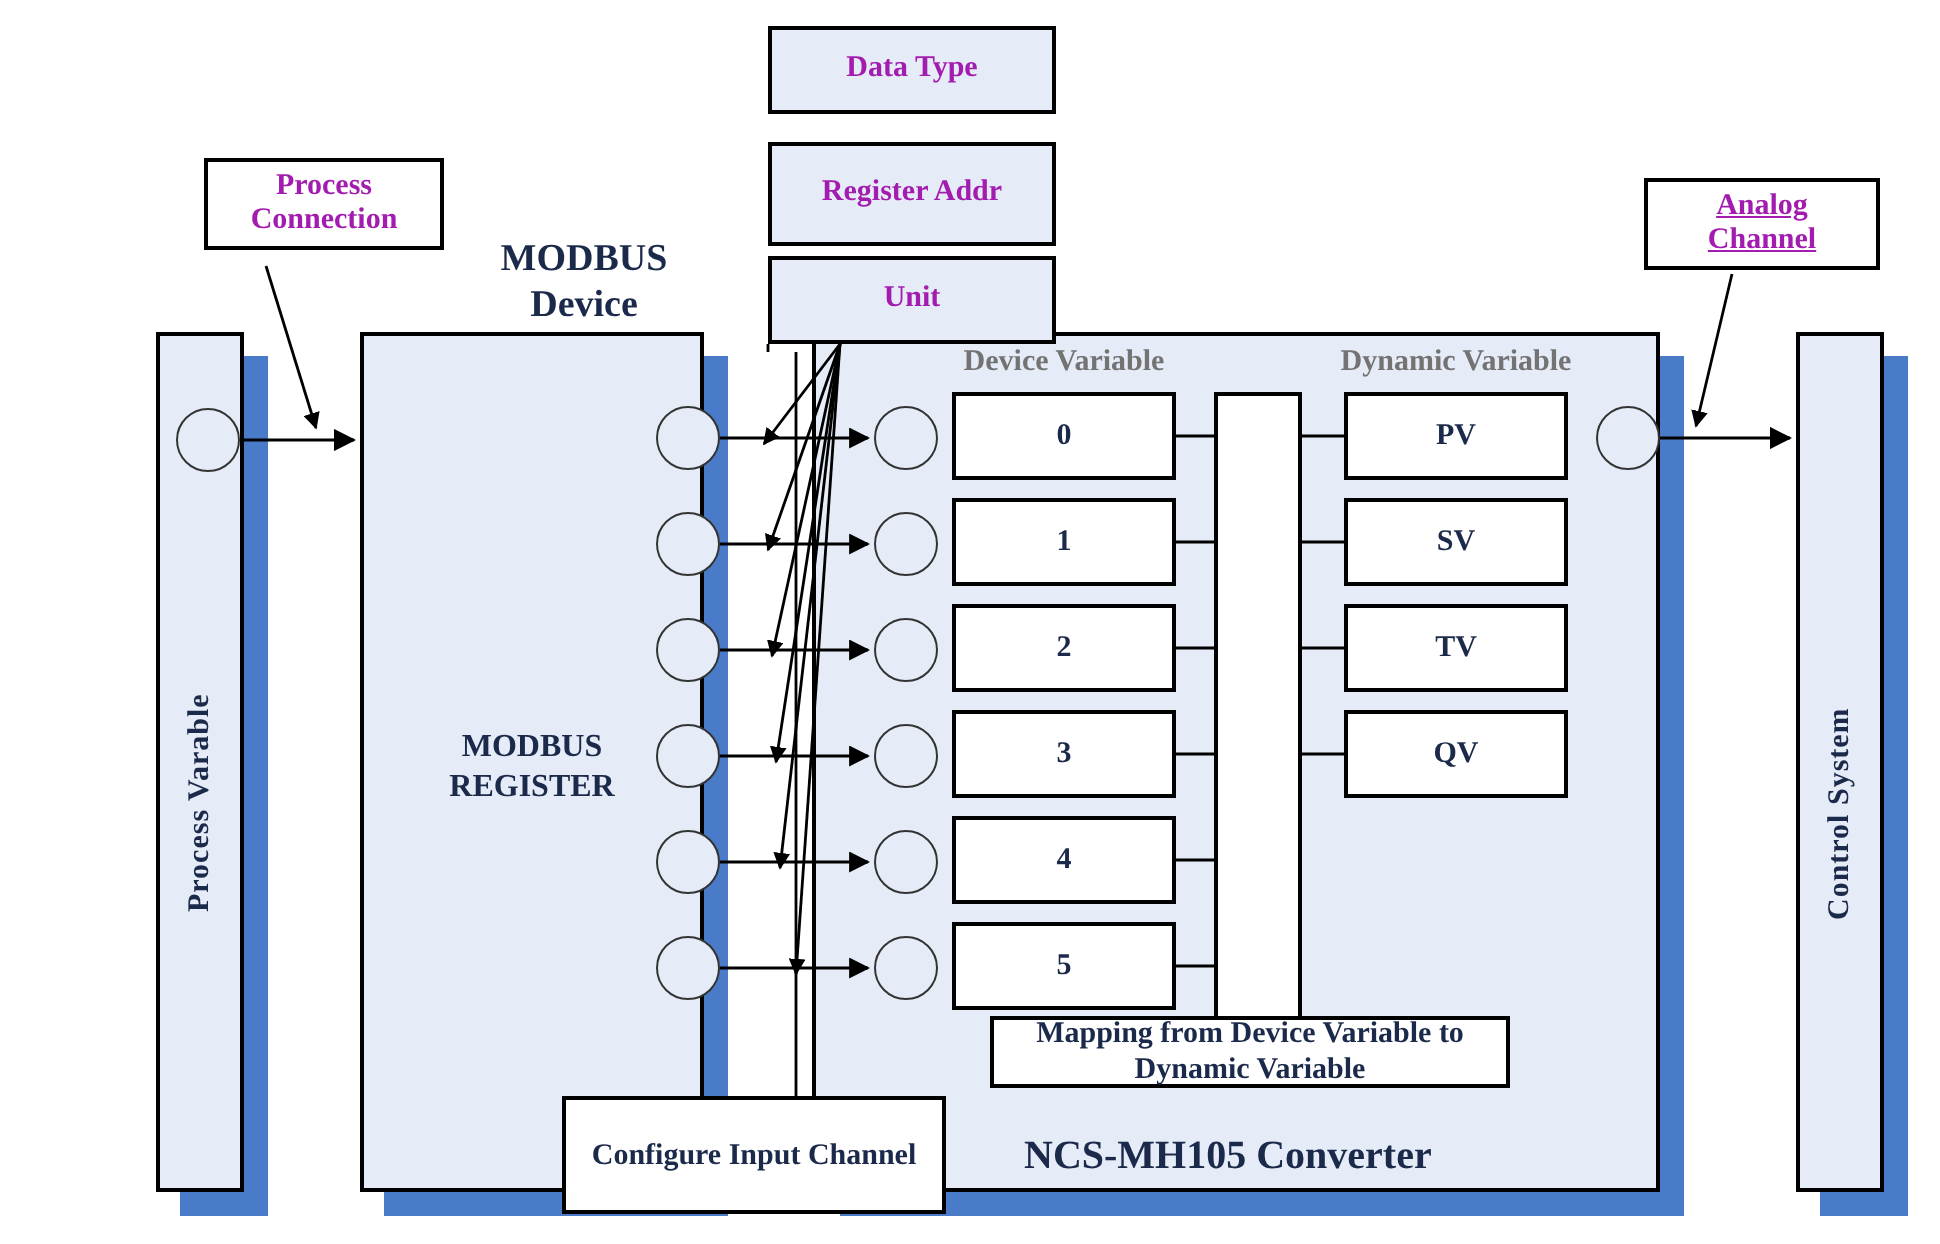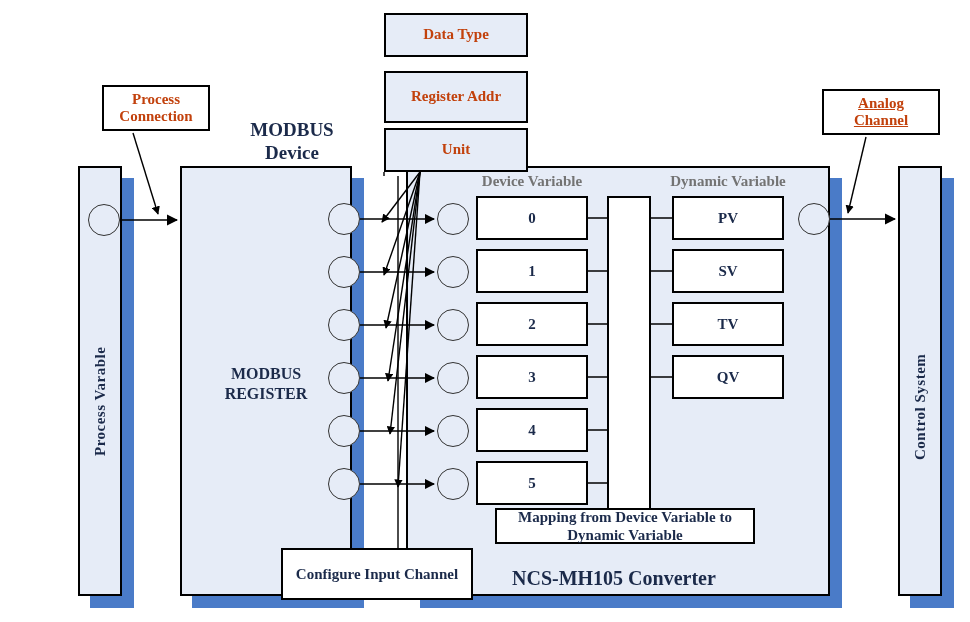--- a/index.html
+++ b/index.html
@@ -51,21 +51,21 @@
     position: absolute;
     background: #e6ecf7;
     border: 2px solid #000000;
     box-sizing: border-box;
     display: flex;
     align-items: center;
     justify-content: center;
     text-align: center;
     font-weight: bold;
     font-size: 15px;
-    color: #c2410c;
+    color: #a21caf;
     line-height: 1.15;
     z-index: 6;
   }
   .callout.white { background: #ffffff; }
   .varbox {
     position: absolute;
     background: #ffffff;
     border: 2px solid #000000;
     box-sizing: border-box;
     display: flex;
@@ -168,21 +168,21 @@
   <div class="panel" style="left:406px; top:166px; width:424px; height:430px;"></div>
 
   <div class="panel" style="left:898px; top:166px; width:44px; height:430px;"></div>
   <div class="vlabel" style="left:912px; top:310px; height:150px;">Control System</div>
 
   <div class="bigtitle modbus-title" style="left:222px; top:118px; width:140px;">
     <span>MODBUS</span><br>
     <span>Device</span>
   </div>
 
-  <div class="callout white" style="left:102px; top:85px; width:108px; height:46px;">
+  <div class="callout white" style="left:102px; top:79px; width:120px; height:46px;">
     <div>
       <span>Process</span><br>
       <span>Connection</span>
     </div>
   </div>
 
   <div class="callout" style="left:384px; top:13px; width:144px; height:44px;">
     <span>Data Type</span>
   </div>
 
@@ -249,21 +249,21 @@
 
   <div class="node" style="left:437px; top:203px; width:32px; height:32px;"></div>
   <div class="node" style="left:437px; top:256px; width:32px; height:32px;"></div>
   <div class="node" style="left:437px; top:309px; width:32px; height:32px;"></div>
   <div class="node" style="left:437px; top:362px; width:32px; height:32px;"></div>
   <div class="node" style="left:437px; top:415px; width:32px; height:32px;"></div>
   <div class="node" style="left:437px; top:468px; width:32px; height:32px;"></div>
 
   <div class="node" style="left:798px; top:203px; width:32px; height:32px;"></div>
 
-  <div class="boxlabel-white" style="left:281px; top:548px; width:192px; height:52px;">
+  <div class="boxlabel-white" style="left:281px; top:548px; width:192px; height:59px;">
     <span>Configure Input Channel</span>
   </div>
 
   <div class="boxlabel-white" style="left:495px; top:508px; width:260px; height:36px;">
     <div>
       <span>Mapping from Device Variable to</span><br>
       <span>Dynamic Variable</span>
     </div>
   </div>
 

